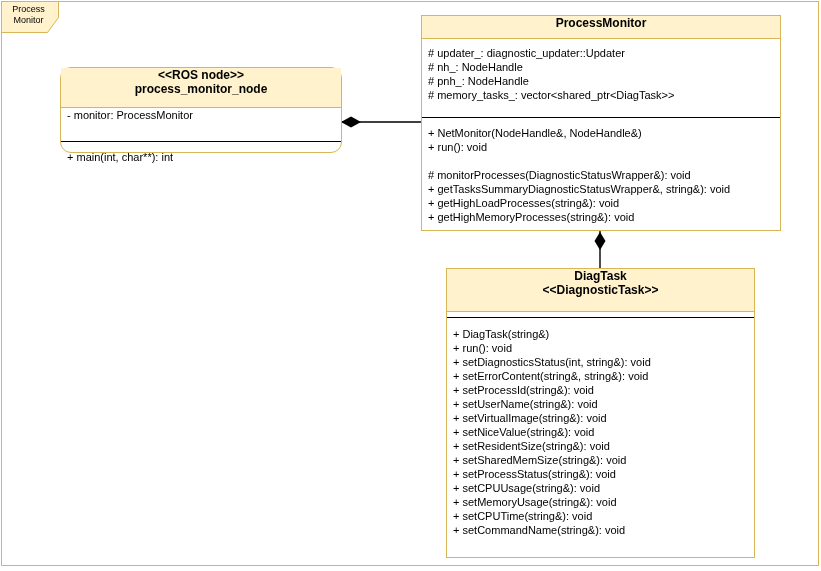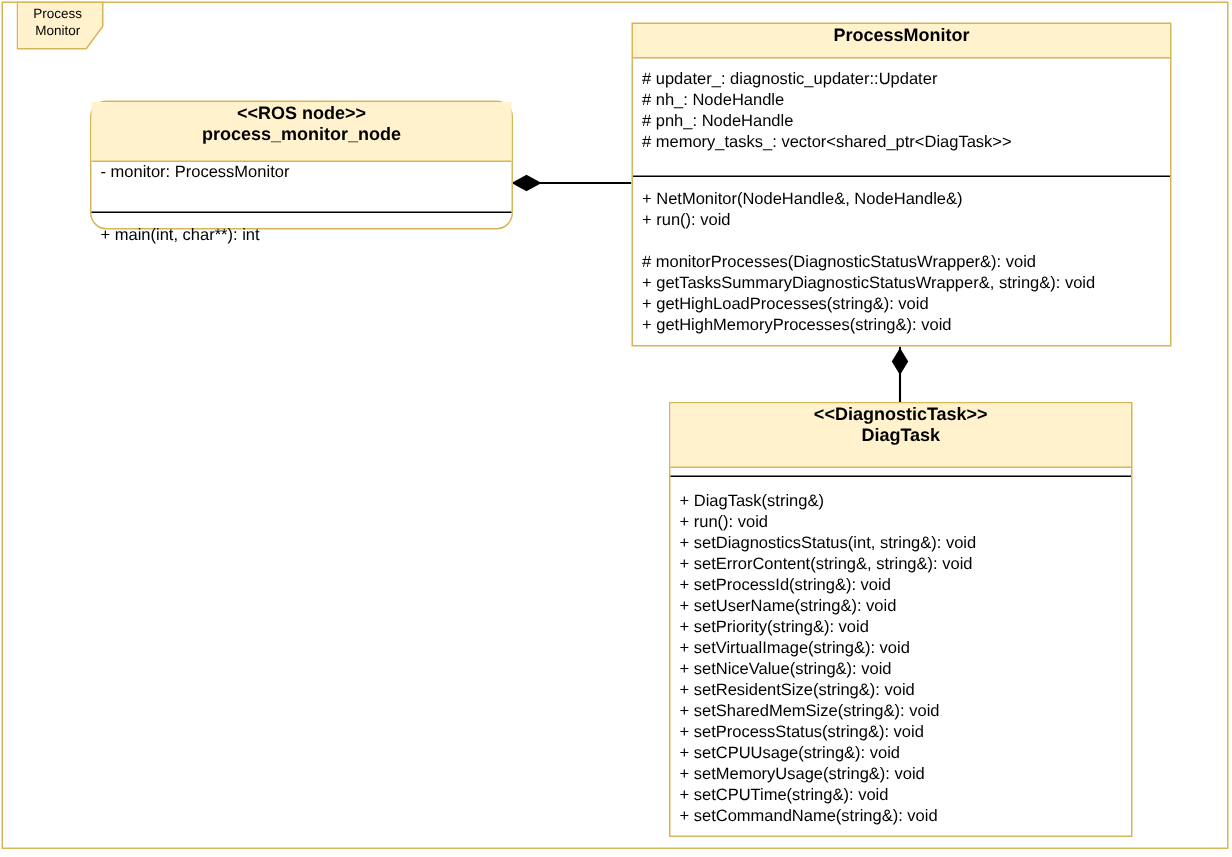--- a/index.html
+++ b/index.html
@@ -5,21 +5,21 @@
   * { margin:0; padding:0; box-sizing:border-box; }
   html,body { width:821px; height:571px; }
   body {
     position:relative; background:#ffffff; overflow:hidden;
     font-family:"Liberation Sans", sans-serif; color:#000;
   }
   .frame {
     position:absolute; left:1px; top:1px; width:818px; height:565px;
     border:1px solid #D6B656; background:transparent; z-index:0;
   }
-  .tab { position:absolute; left:11px; top:1px; width:60px; height:33px; z-index:3; }
+  .tab { position:absolute; left:1px; top:1px; width:60px; height:33px; z-index:3; }
   .tab svg { position:absolute; left:0; top:0; display:block; }
   .tab-label {
     position:absolute; left:0; top:3px; width:55px; text-align:center;
     font-size:9px; line-height:11px; color:#000;
   }
   .connectors { position:absolute; left:0; top:0; width:821px; height:571px; z-index:1; }
   .uml-class {
     position:absolute; background:#ffffff; border:1px solid #D6B656;
     display:flex; flex-direction:column; z-index:2;
   }
@@ -105,33 +105,32 @@
     <div class="row"></div>
     <div class="row"># monitorProcesses(DiagnosticStatusWrapper&amp;): void</div>
     <div class="row">+ getTasksSummaryDiagnosticStatusWrapper&amp;, string&amp;): void</div>
     <div class="row">+ getHighLoadProcesses(string&amp;): void</div>
     <div class="row">+ getHighMemoryProcesses(string&amp;): void</div>
   </div>
 </div>
 
 <div class="uml-class" id="cls-dt">
   <div class="cls-header">
+    <div>DiagTask</div>
     <div>&lt;&lt;DiagnosticTask&gt;&gt;</div>
-    <div>DiagTask</div>
   </div>
   <div class="cls-section attrs"></div>
   <div class="cls-sep"></div>
   <div class="cls-section methods">
     <div class="row">+ DiagTask(string&amp;)</div>
     <div class="row">+ run(): void</div>
     <div class="row">+ setDiagnosticsStatus(int, string&amp;): void</div>
     <div class="row">+ setErrorContent(string&amp;, string&amp;): void</div>
     <div class="row">+ setProcessId(string&amp;): void</div>
     <div class="row">+ setUserName(string&amp;): void</div>
-    <div class="row">+ setPriority(string&amp;): void</div>
     <div class="row">+ setVirtualImage(string&amp;): void</div>
     <div class="row">+ setNiceValue(string&amp;): void</div>
     <div class="row">+ setResidentSize(string&amp;): void</div>
     <div class="row">+ setSharedMemSize(string&amp;): void</div>
     <div class="row">+ setProcessStatus(string&amp;): void</div>
     <div class="row">+ setCPUUsage(string&amp;): void</div>
     <div class="row">+ setMemoryUsage(string&amp;): void</div>
     <div class="row">+ setCPUTime(string&amp;): void</div>
     <div class="row">+ setCommandName(string&amp;): void</div>
   </div>

